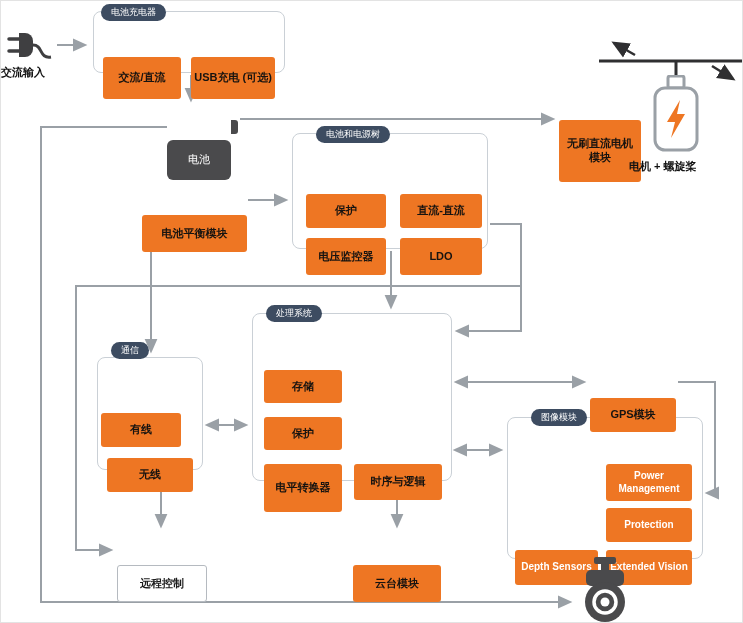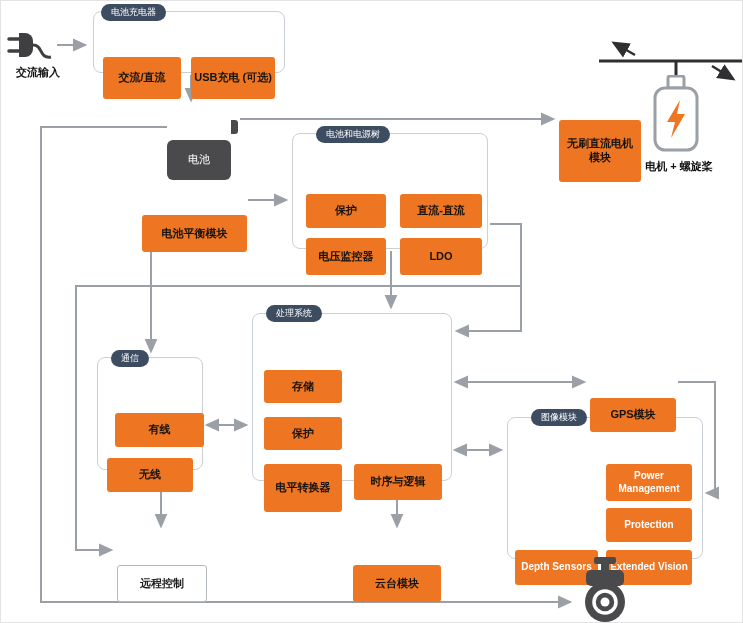--- a/index.html
+++ b/index.html
@@ -13,21 +13,21 @@
   #arr path { fill:var(--wire,#9AA0A6); }
   #arrd path { fill:#2f2f31; }
   .group { position:absolute; z-index:1; border:1.5px solid #cad0d6; border-radius:8px; background:#fff; }
   .badge { position:absolute; z-index:3; background:var(--badge,#3D4C61); color:#fff; font-size:9px; font-weight:normal; padding:2px 10px; border-radius:9px; white-space:nowrap; }
   .node { position:absolute; z-index:2; display:flex; align-items:center; justify-content:center; text-align:center; line-height:1.25; padding:2px 3px;margin-top:33px; }
   .orange { background:var(--orange,#EE7623); color:#161310; font-weight:bold; font-size:11px; border-radius:3px; }
   .orange.en { color:#ffffff; font-size:10px; }
   .plain { background:#fff; border:1.5px solid #b5bac0; color:#1c1c1c; font-weight:bold; font-size:11px; border-radius:3px; }
   .battery { background:var(--dark,#4A4A4C); color:#fff; font-weight:normal; font-size:11px; border-radius:6px; }
   .batt-tip { position:absolute; z-index:2; background:var(--dark,#4A4A4C); border-radius:0 3px 3px 0; }
-  .caption { position:absolute; z-index:2; font-size:11px; font-weight:bold; color:#111; text-align:center; }
+  .caption { position:absolute; z-index:2; font-size:11px; font-weight:bold; color:#111; }
   .mcu-label { position:absolute; left:22px; top:22px; width:48px; height:52px; display:flex; align-items:center; justify-content:center; font-weight:bold; font-size:13px; color:#333; }
 </style>
 </head>
 <body>
 
 <div class="stage">
 
   <svg class="wires" width="743" height="623" viewBox="0 0 743 623">
     <defs>
       <marker id="arr" markerWidth="8" markerHeight="8" viewBox="0 0 10 10" refX="7.5" refY="5" orient="auto-start-reverse">
@@ -94,22 +94,22 @@
   <div class="caption" style="left:628px;top:158px;width:100px">电机 + 螺旋桨</div>
 
   <div class="group" style="left:251px;top:312px;width:200px;height:168px"></div>
   <div class="badge" style="left:265px;top:304px">处理系统</div>
   <div class="node orange" style="left:263px;top:336px;width:78px;height:33px">存储</div>
   <div class="node orange" style="left:263px;top:383px;width:78px;height:33px">保护</div>
   <div class="node orange" style="left:263px;top:430px;width:78px;height:48px">电平转换器</div>
   <div class="node orange" style="left:353px;top:430px;width:88px;height:36px">时序与逻辑</div>
 
   <div class="group" style="left:96px;top:356px;width:106px;height:113px"></div>
-  <div class="badge" style="left:110px;top:349px">通信</div>
-  <div class="node orange" style="left:114px;top:379px;width:89px;height:34px">有线</div>
+  <div class="badge" style="left:110px;top:341px">通信</div>
+  <div class="node orange" style="left:100px;top:379px;width:80px;height:34px">有线</div>
   <div class="node orange" style="left:106px;top:424px;width:86px;height:34px">无线</div>
 
   <div class="node plain" style="left:116px;top:531px;width:90px;height:37px">远程控制</div>
 
   <div class="node orange" style="left:352px;top:531px;width:88px;height:37px">云台模块</div>
 
   <div class="node orange" style="left:589px;top:364px;width:86px;height:34px">GPS模块</div>
 
   <div class="group" style="left:506px;top:416px;width:196px;height:142px"></div>
   <div class="badge" style="left:530px;top:408px">图像模块</div>

